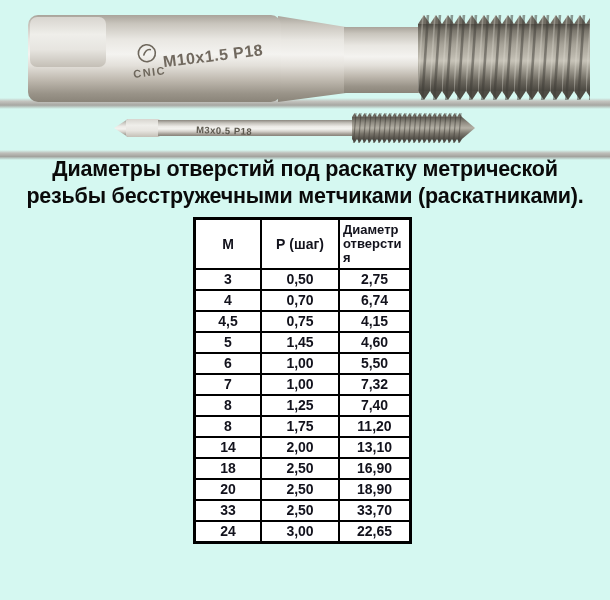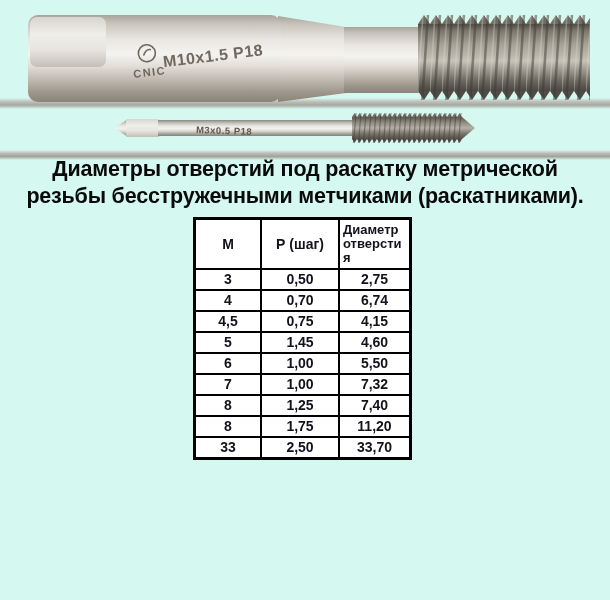--- a/index.html
+++ b/index.html
@@ -180,20 +180,40 @@
           <td class="c1">8</td>
           <td class="c2">1,25</td>
           <td class="c3">7,40</td>
         </tr>
         <tr>
           <td class="c1">8</td>
           <td class="c2">1,75</td>
           <td class="c3">11,20</td>
         </tr>
         <tr>
+          <td class="c1">14</td>
+          <td class="c2">2,00</td>
+          <td class="c3">13,10</td>
+        </tr>
+        <tr>
+          <td class="c1">18</td>
+          <td class="c2">2,50</td>
+          <td class="c3">16,90</td>
+        </tr>
+        <tr>
+          <td class="c1">20</td>
+          <td class="c2">2,50</td>
+          <td class="c3">18,90</td>
+        </tr>
+        <tr>
           <td class="c1">33</td>
           <td class="c2">2,50</td>
           <td class="c3">33,70</td>
         </tr>
+        <tr>
+          <td class="c1">24</td>
+          <td class="c2">3,00</td>
+          <td class="c3">22,65</td>
+        </tr>
       </tbody>
   </table>
 
 </div>
 
 </body></html>

